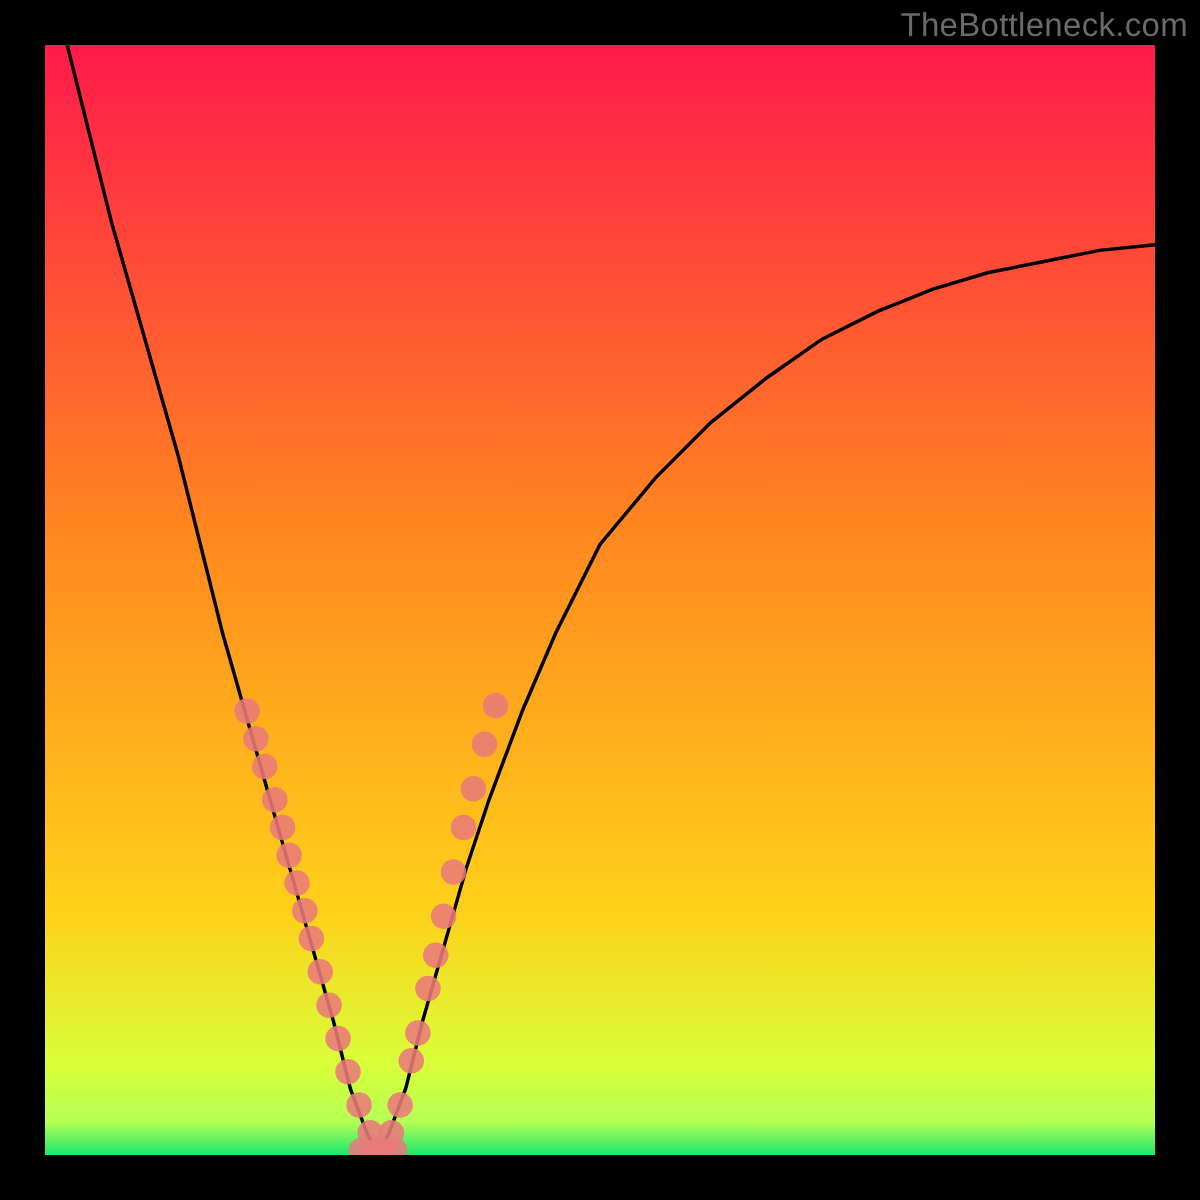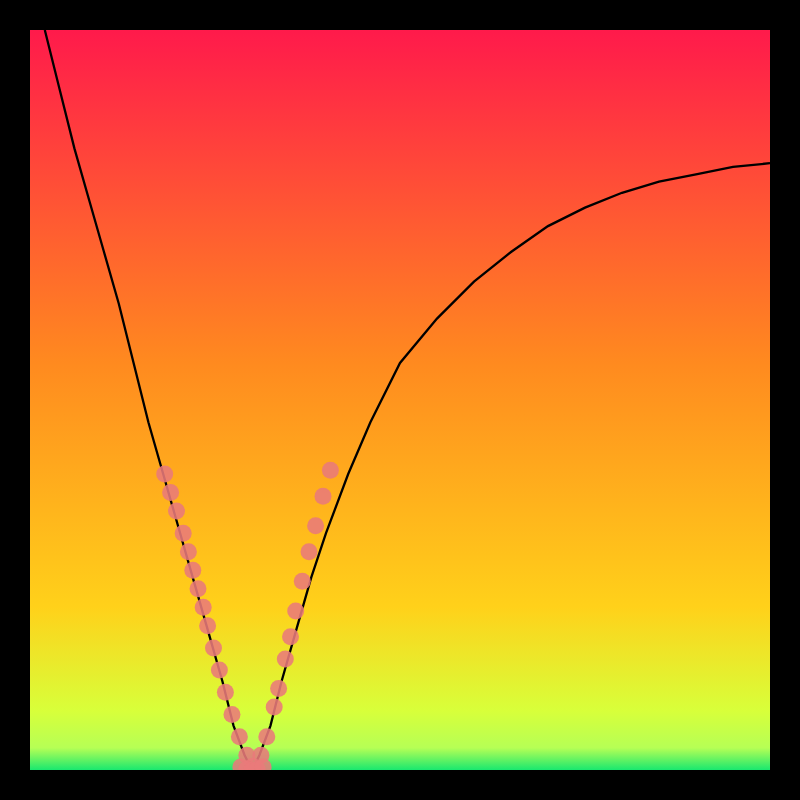--- a/index.html
+++ b/index.html
@@ -37,20 +37,21 @@
     letter-spacing: 0.2px;
     user-select: none;
   }
   svg { display: block; }
 </style>
 </head>
 <body>
 
 <div class="frame">
 
+  <div class="watermark">TheBottleneck.com</div>
 
   <div class="plot">
     <svg id="chart-svg" viewBox="0 0 740 740" width="740" height="740">
       <defs>
         <linearGradient id="bg-grad" x1="0" y1="0" x2="0" y2="1">
           <stop id="g0" offset="0%" stop-color="#ff1a4b"></stop>
           <stop id="g1" offset="45%" stop-color="#ff8a1f"></stop>
           <stop id="g2" offset="78%" stop-color="#ffd11a"></stop>
           <stop id="g3" offset="92%" stop-color="#d8ff3a"></stop>
           <stop id="g4" offset="97%" stop-color="#b6ff55"></stop>

